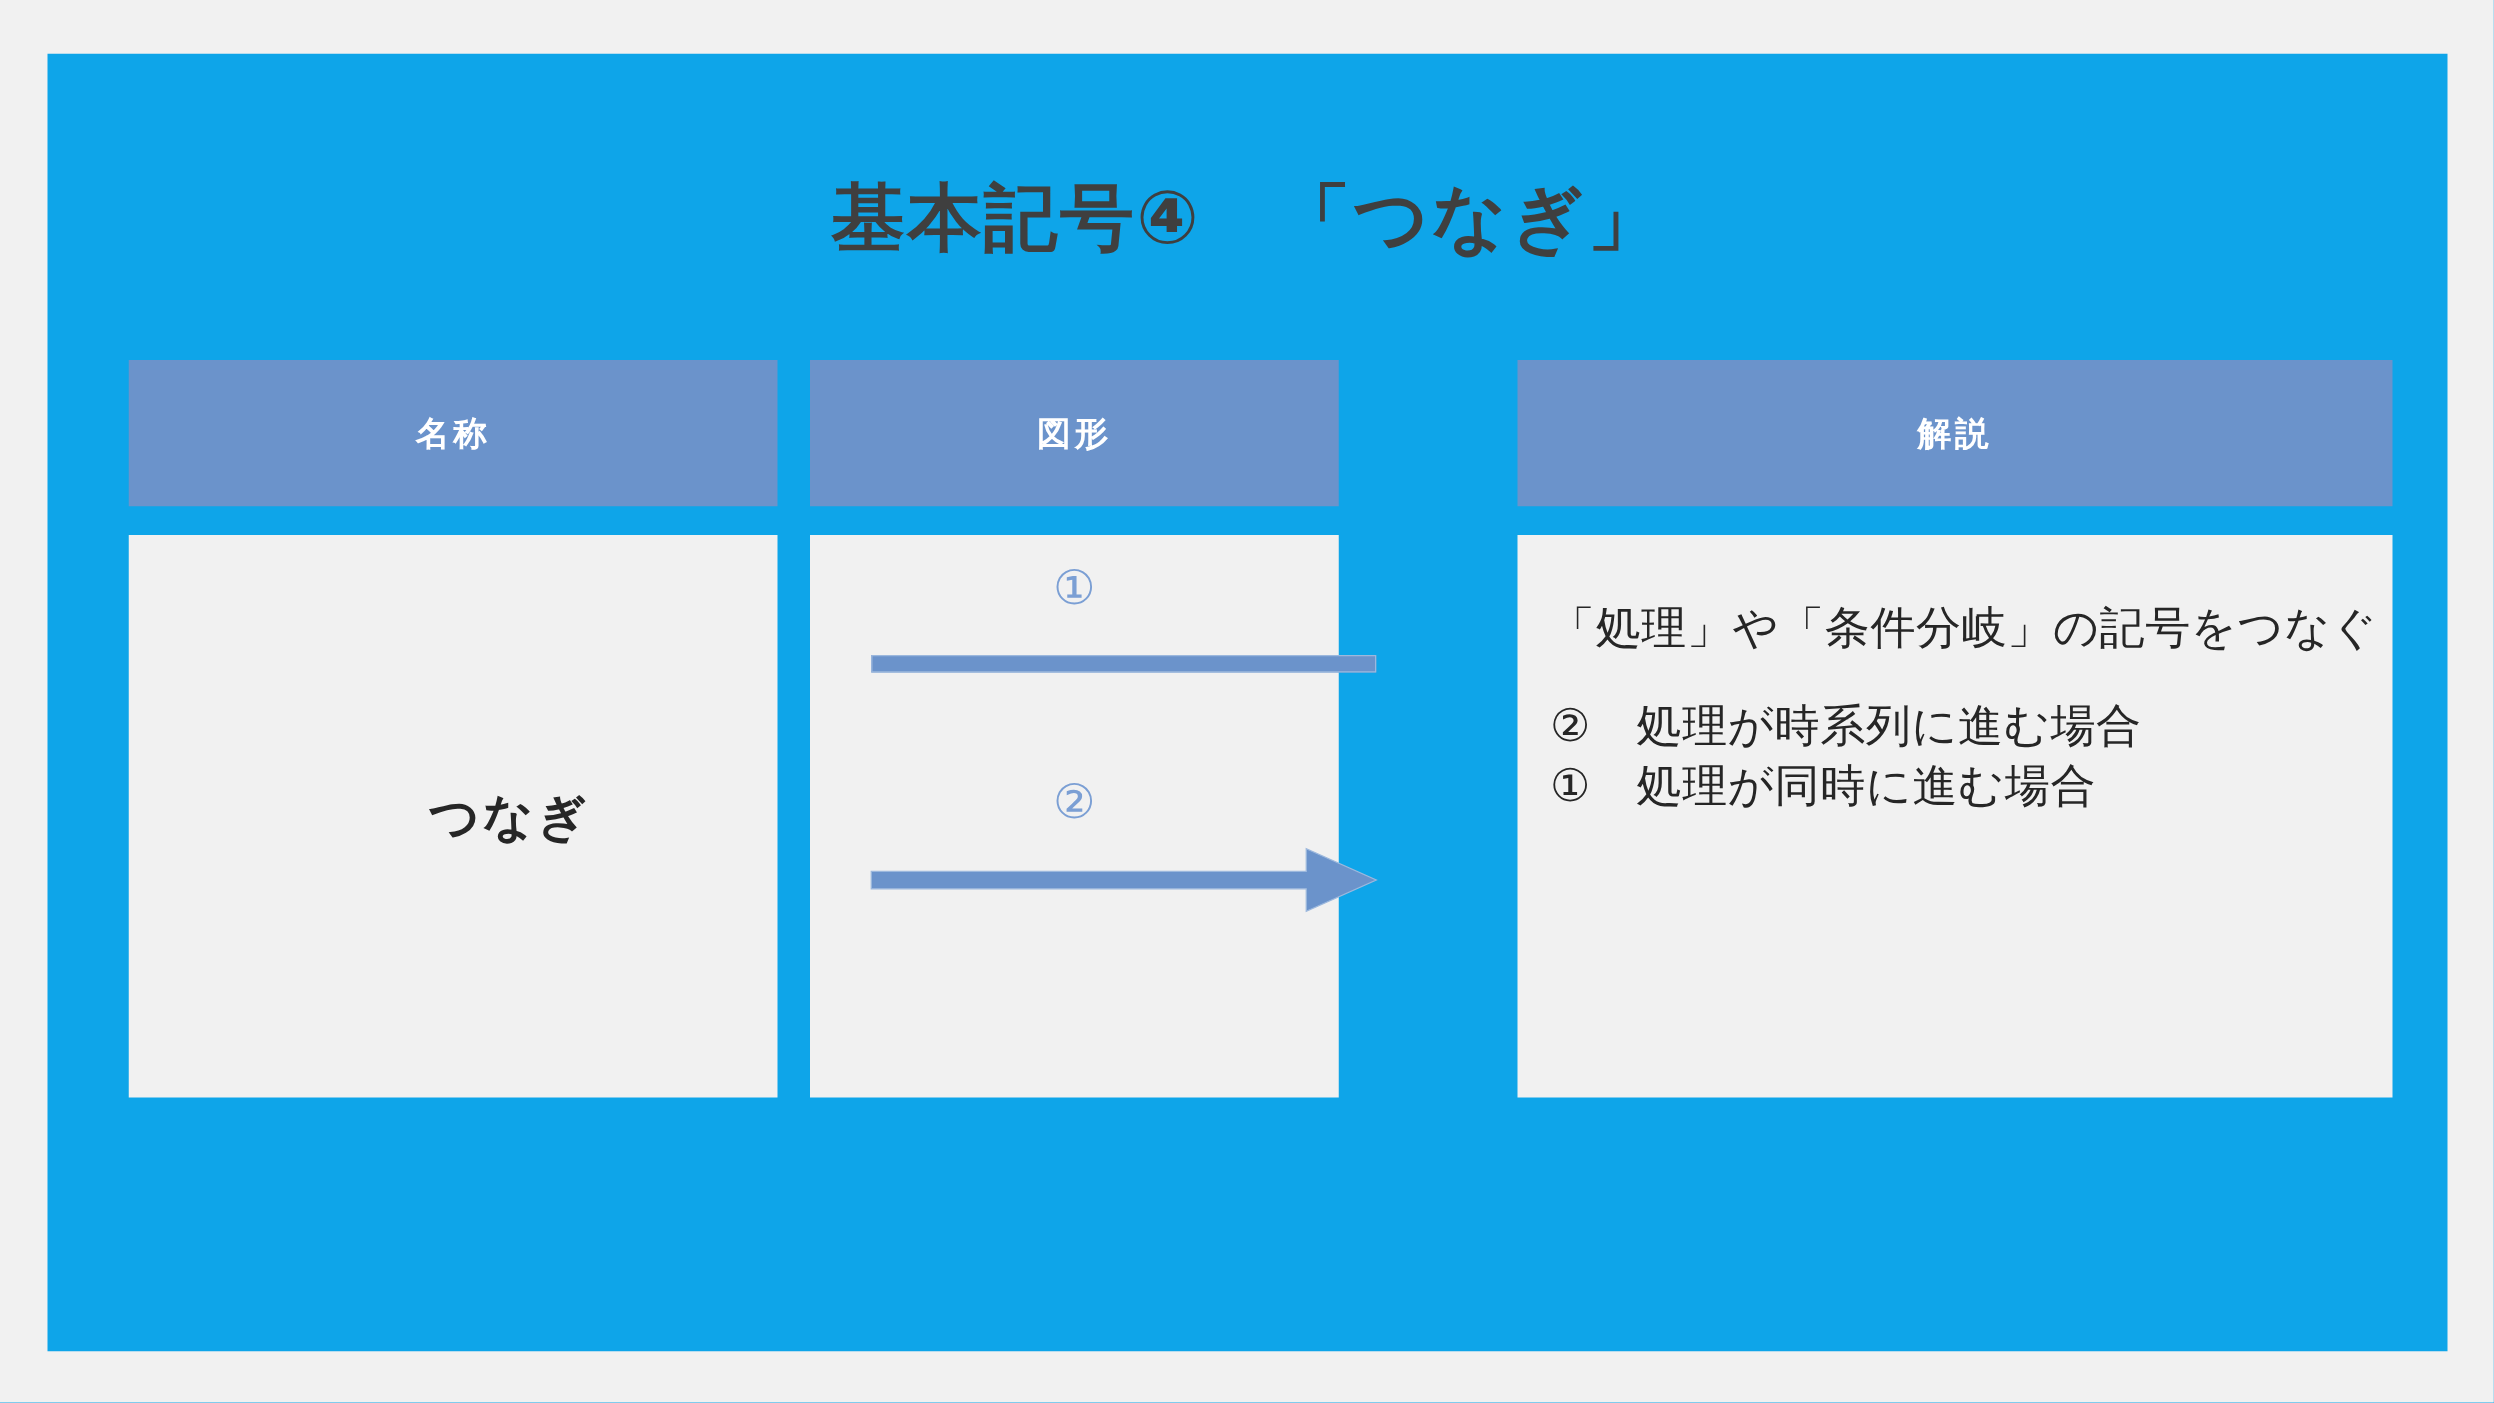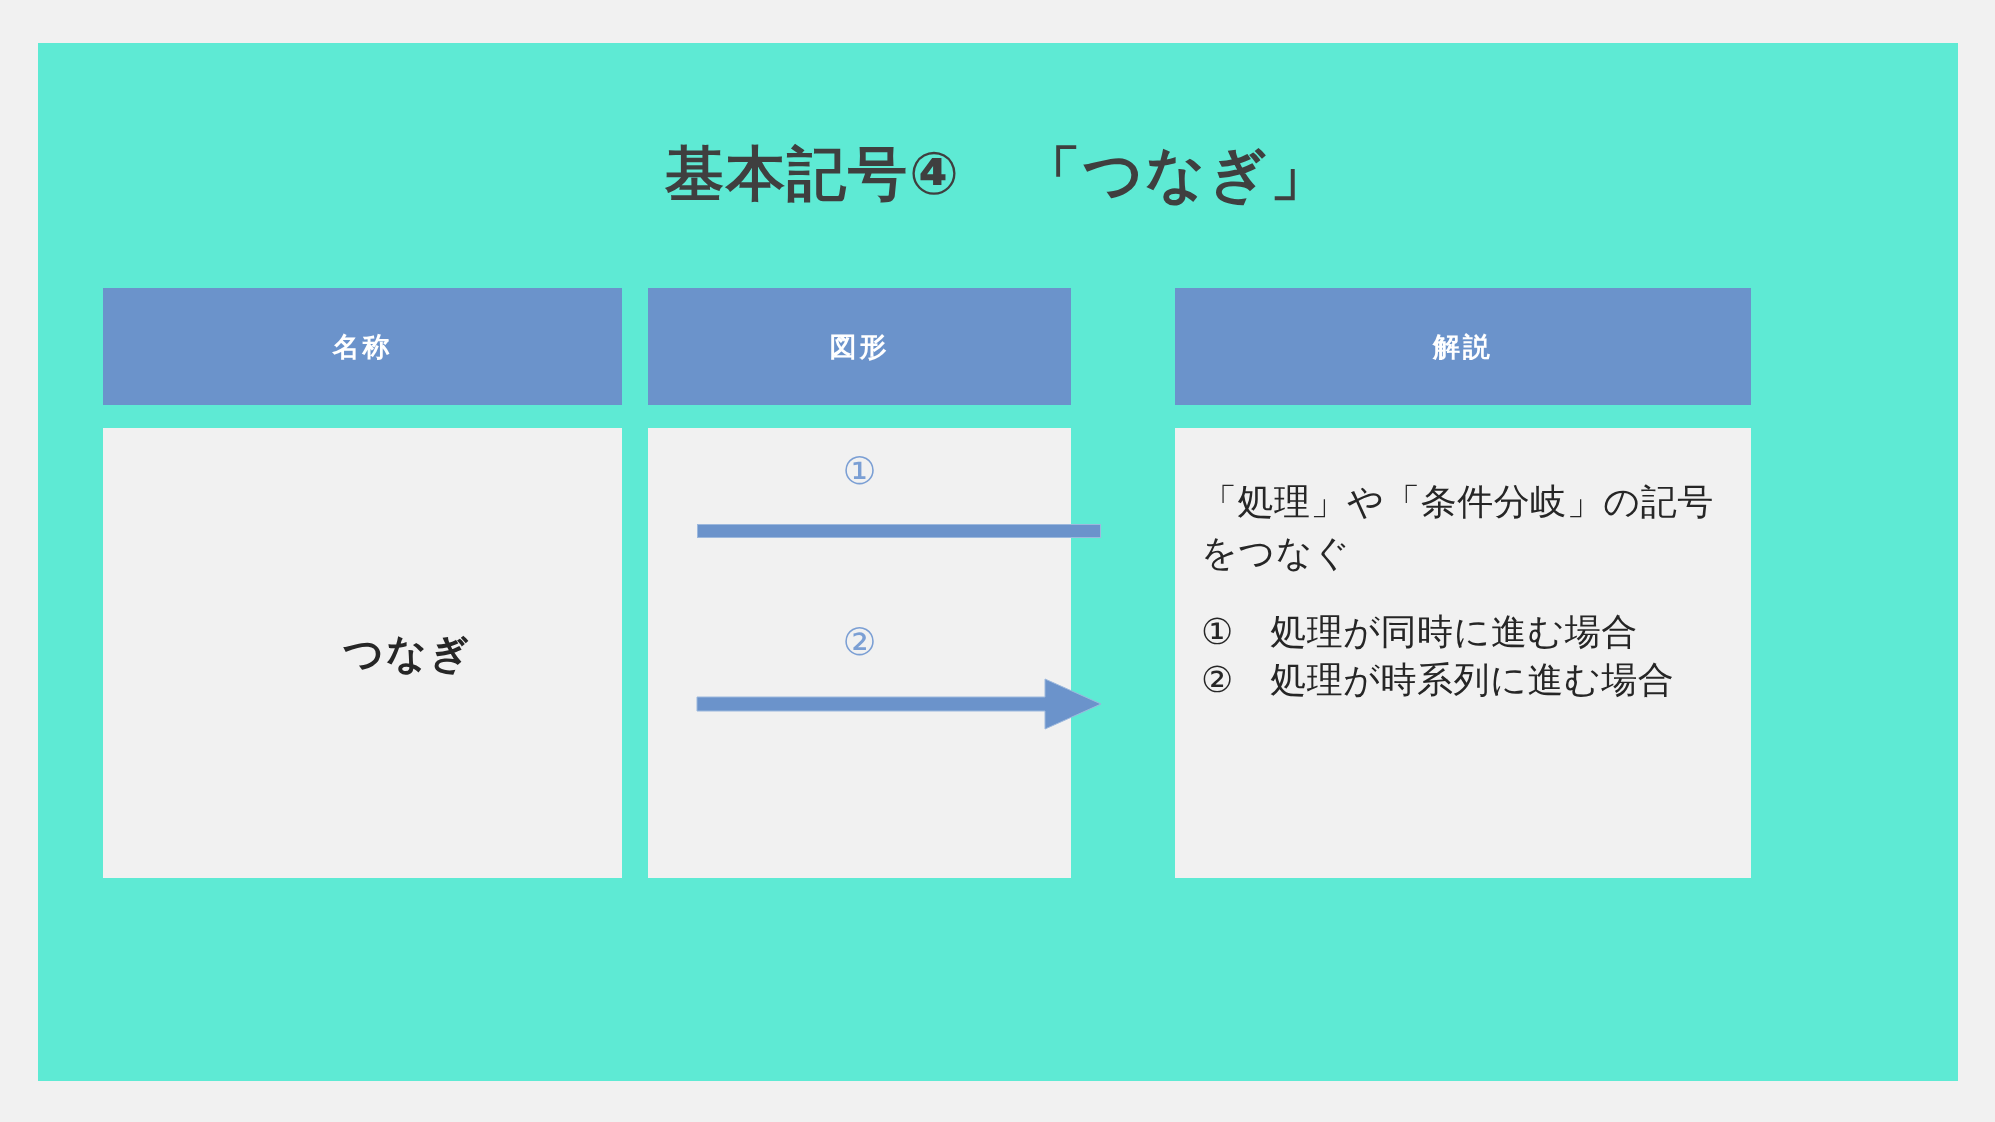--- a/index.html
+++ b/index.html
@@ -14,21 +14,21 @@
     overflow: hidden;
   }
 
   
   .slide {
     position: absolute;
     left: 38px;
     top: 43px;
     width: 1920px;
     height: 1038px;
-    background: #5eead4;
+    background: #0ea5e9;
   }
 
   
   .slide-title {
     position: absolute;
     left: 0;
     top: 96px;
     width: 1920px;
     text-align: center;
     font-size: 59px;
@@ -48,21 +48,21 @@
     height: 590px;
   }
 
   .col {
     position: absolute;
     top: 0;
     height: 590px;
   }
   .col-name   { left: 0px;    width: 519px; }
   .col-figure { left: 545px;  width: 423px; }
-  .col-desc   { left: 1072px; width: 576px; }
+  .col-desc   { left: 1111px; width: 700px; }
 
   .cell-head {
     position: absolute;
     left: 0;
     top: 0;
     width: 100%;
     height: 117px;
     background: #6b93cb;
     box-sizing: border-box;
     display: flex;
@@ -218,21 +218,21 @@
     </div>
 
     <div class="col col-desc">
       <div class="cell-head">
         <span class="cell-head-label">解説</span>
       </div>
       <div class="cell-body">
         <div class="desc-body">
           <p class="desc-para">「処理」や「条件分岐」の記号をつなぐ</p>
           <ul class="desc-list">
+            <li class="desc-list-line">②　処理が時系列に進む場合</li>
             <li class="desc-list-line">①　処理が同時に進む場合</li>
-            <li class="desc-list-line">②　処理が時系列に進む場合</li>
           </ul>
         </div>
       </div>
     </div>
 
   </div>
 </div>
 
 </body></html>

